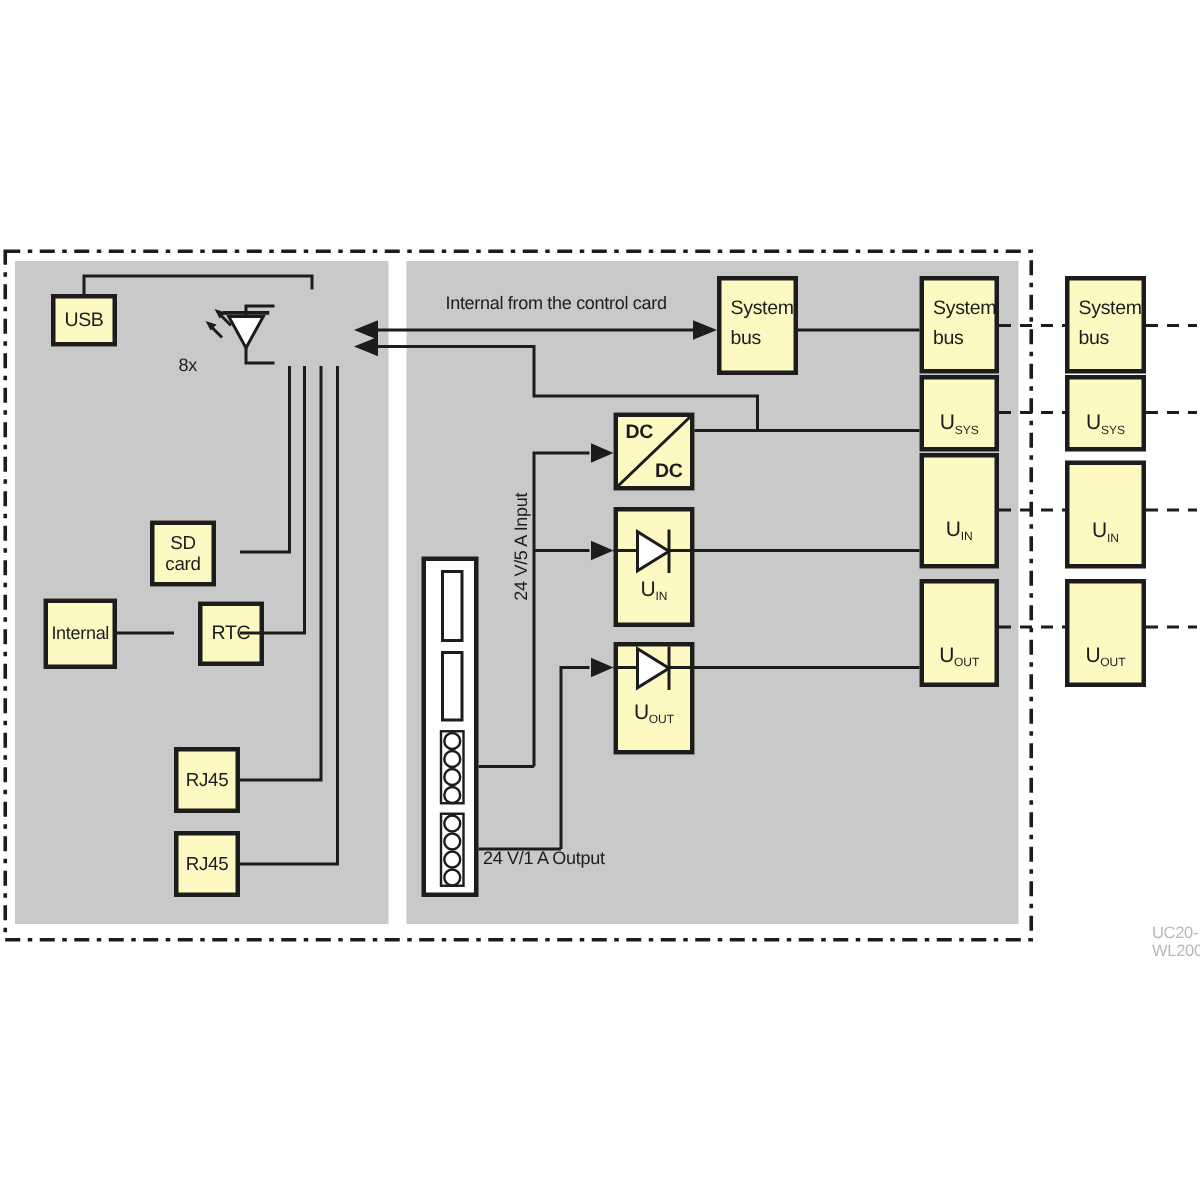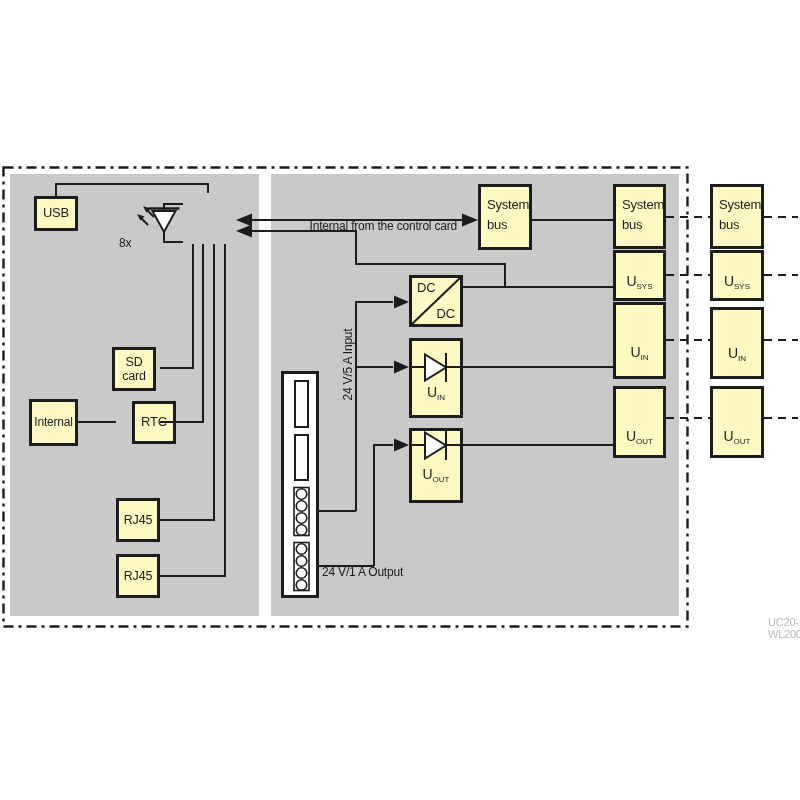--- a/index.html
+++ b/index.html
@@ -26,50 +26,50 @@
 
 <div class="canvas">
 
   <div class="panel" style="left:10px;top:174px;width:249px;height:442px;"></div>
   <div class="panel" style="left:271px;top:174px;width:408px;height:442px;"></div>
 
   <div class="box" style="left:34px;top:196px;width:44px;height:35px;">
     <span>USB</span>
   </div>
   <div class="flabel" style="left:119px;top:236px;">8x</div>
-  <div class="box" style="left:112px;top:347px;width:44px;height:44px;font-size:12.5px;">
+  <div class="box" style="left:100px;top:347px;width:44px;height:44px;font-size:12.5px;">
     <span>
       <span style="display:block">SD</span>
       <span style="display:block">card</span>
     </span>
   </div>
   <div class="box" style="left:29px;top:399px;width:49px;height:47px;font-size:12px;">
     <span>Internal</span>
   </div>
   <div class="box" style="left:132px;top:401px;width:44px;height:43px;">
     <span>RTC</span>
   </div>
   <div class="box" style="left:116px;top:498px;width:44px;height:44px;font-size:12.5px;">
     <span>RJ45</span>
   </div>
   <div class="box" style="left:116px;top:554px;width:44px;height:44px;font-size:12.5px;">
     <span>RJ45</span>
   </div>
 
-  <div class="flabel" style="left:297px;top:195px;width:160px;text-align:right;margin-top:24px;">Internal from the control card</div>
+  <div class="flabel" style="left:297px;top:195px;width:160px;text-align:left;">Internal from the control card</div>
   <div class="flabel rot" style="left:304px;top:358px;width:86px;height:13px;">24 V/5 A Input</div>
   <div class="flabel" style="left:322px;top:565px;">24 V/1 A Output</div>
 
   <div class="box align-left" style="left:478px;top:184px;width:54px;height:66px;line-height:1.5;">
     <span>
       <span style="display:block">System</span>
       <span style="display:block">bus</span>
     </span>
   </div>
-  <div class="box" style="left:409px;top:275px;width:54px;height:52px;">
+  <div class="box" style="left:409px;top:275px;width:54px;height:52px;font-weight:bold;">
     <span style="position:absolute;left:5px;top:3px;">DC</span>
     <span style="position:absolute;right:5px;bottom:2px;">DC</span>
   </div>
   <div class="box label-bottom" style="left:409px;top:338px;width:54px;height:80px;padding-bottom:13px;font-size:14px;">
     <span><span>U</span><span class="sub">IN</span></span>
   </div>
   <div class="box label-bottom" style="left:409px;top:428px;width:54px;height:75px;padding-bottom:16px;font-size:14px;">
     <span><span>U</span><span class="sub">OUT</span></span>
   </div>
 

